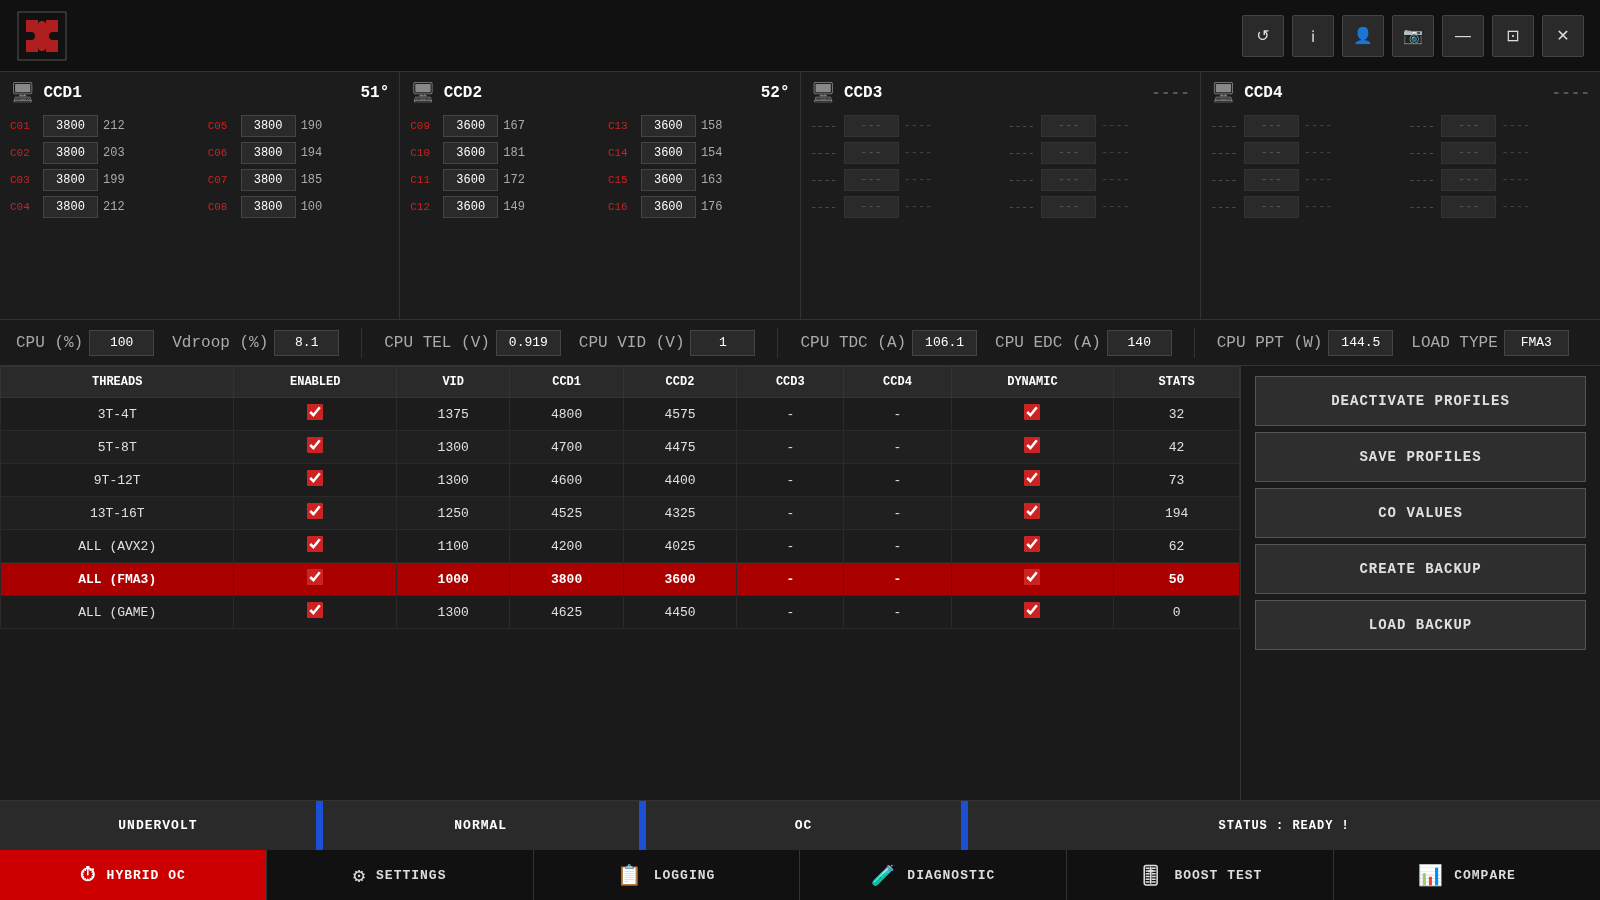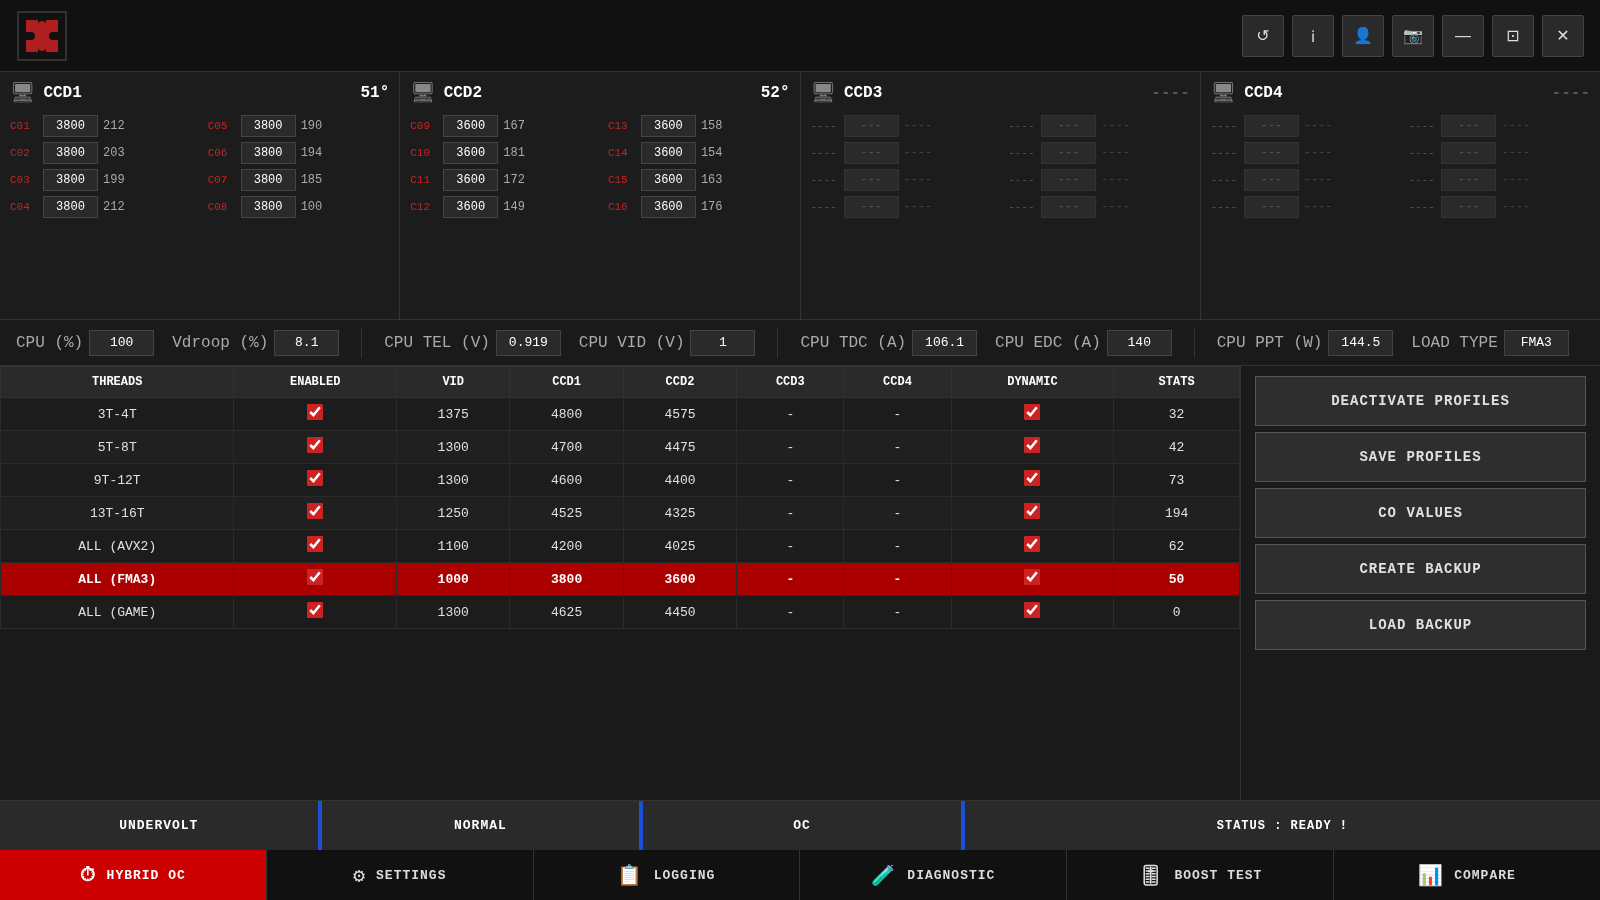--- a/index.html
+++ b/index.html
@@ -240,21 +240,21 @@
     
     .mode-row {
       display: flex;
       height: 50px;
       border-top: 1px solid #333;
     }
     .mode-btn {
       flex: 1;
       background: #2a2a2a;
       border: none;
-      border-right: 4px solid #1d4ed8;
+      border-right: 7px solid #1d4ed8;
       color: #fff;
       font-family: 'Courier New', monospace;
       font-size: 13px;
       font-weight: bold;
       cursor: pointer;
       letter-spacing: 1px;
     }
     .mode-btn:last-child { border-right: none; }
     .status-display {
       flex: 2;

